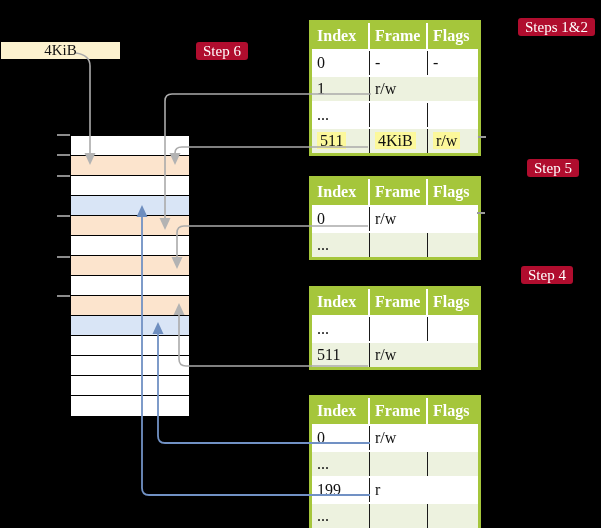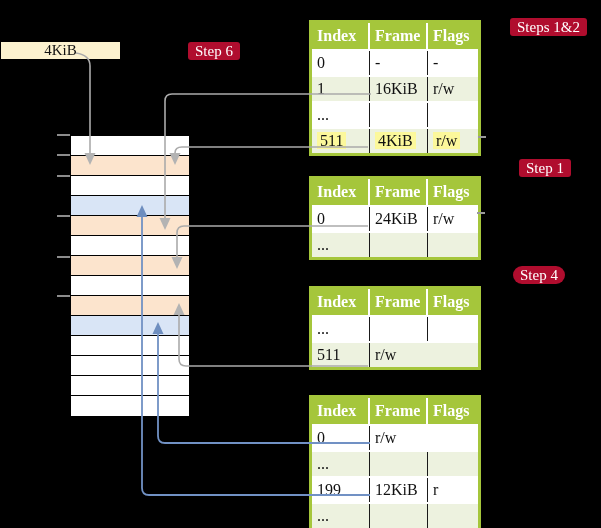--- a/index.html
+++ b/index.html
@@ -3,25 +3,25 @@
 <meta charset="utf-8">
 <style>
   html,body{margin:0;padding:0;background:#000;}
   #canvas{position:relative;width:601px;height:528px;background:#000;overflow:hidden;
           font-family:"Liberation Serif","DejaVu Serif",serif;}
   
   .frame-box{position:absolute;left:1px;top:42px;width:119px;height:17px;background:#fcf2cf;
              color:#111;font-size:15px;line-height:17px;text-align:center;}
   
   .badge{position:absolute;background:#b00d2e;color:#fff;font-size:15px;line-height:16px;
-         padding:1px 7px;border-radius:3px;white-space:nowrap;}
+         padding:1px 7px;border-radius:3px;white-space:nowrap;margin-left:8px;}
   .badge.step0{left:188px;top:42px;}
   .badge.steps12{left:510px;top:18px;}
   .badge.step3{left:519px;top:159px;}
-  .badge.step4{left:513px;top:266px;border-radius:9px;}
+  .badge.step4{left:513px;top:266px;}
   
   .memcol{position:absolute;left:70px;top:135px;width:118px;border:1px solid #000;}
   .mem-row{height:19px;border-bottom:1px solid #000;}
   .mem-row:last-child{border-bottom:none;height:20px;}
   .mem-row[data-fill="white"]{background:#ffffff;}
   .mem-row[data-fill="orange"]{background:#fce4cd;}
   .mem-row[data-fill="blue"]{background:#d9e5f6;}
   
   .tick{position:absolute;left:57px;width:13px;height:2px;background:#8c8c8c;}
   
@@ -44,21 +44,21 @@
 </style>
 </head>
 <body>
 
 <div id="canvas">
 
   <div class="frame-box">4KiB</div>
 
   <div class="badge step0">Step 6</div>
   <div class="badge steps12">Steps 1&amp;2</div>
-  <div class="badge step3">Step 1</div>
+  <div class="badge step3">Step 5</div>
   <div class="badge step4">Step 4</div>
 
   <div class="memcol">
     <div class="mem-row" data-fill="white"></div>
     <div class="mem-row" data-fill="orange"></div>
     <div class="mem-row" data-fill="white"></div>
     <div class="mem-row" data-fill="blue"></div>
     <div class="mem-row" data-fill="orange"></div>
     <div class="mem-row" data-fill="white"></div>
     <div class="mem-row" data-fill="orange"></div>
@@ -84,21 +84,20 @@
       <div class="th">Frame</div>
       <div class="th">Flags</div>
     </div>
     <div class="trow" data-fill="white">
       <div class="td">0</div>
       <div class="td">-</div>
       <div class="td">-</div>
     </div>
     <div class="trow" data-fill="green">
       <div class="td">1</div>
-      <div class="td">16KiB</div>
       <div class="td">r/w</div>
     </div>
     <div class="trow" data-fill="white">
       <div class="td">...</div>
       <div class="td"></div>
       <div class="td"></div>
     </div>
     <div class="trow" data-fill="green">
       <div class="td"><span class="hl">511</span></div>
       <div class="td"><span class="hl">4KiB</span></div>
@@ -107,21 +106,20 @@
   </div>
 
   <div class="ptable t2">
     <div class="thead">
       <div class="th">Index</div>
       <div class="th">Frame</div>
       <div class="th">Flags</div>
     </div>
     <div class="trow" data-fill="white">
       <div class="td">0</div>
-      <div class="td">24KiB</div>
       <div class="td">r/w</div>
     </div>
     <div class="trow" data-fill="green">
       <div class="td">...</div>
       <div class="td"></div>
       <div class="td"></div>
     </div>
   </div>
 
   <div class="ptable t3">
@@ -151,21 +149,20 @@
       <div class="td">0</div>
       <div class="td">r/w</div>
     </div>
     <div class="trow" data-fill="green">
       <div class="td">...</div>
       <div class="td"></div>
       <div class="td"></div>
     </div>
     <div class="trow" data-fill="white">
       <div class="td">199</div>
-      <div class="td">12KiB</div>
       <div class="td">r</div>
     </div>
     <div class="trow" data-fill="green">
       <div class="td">...</div>
       <div class="td"></div>
       <div class="td"></div>
     </div>
   </div>
 
   <svg class="overlay" width="601" height="528" viewBox="0 0 601 528">

